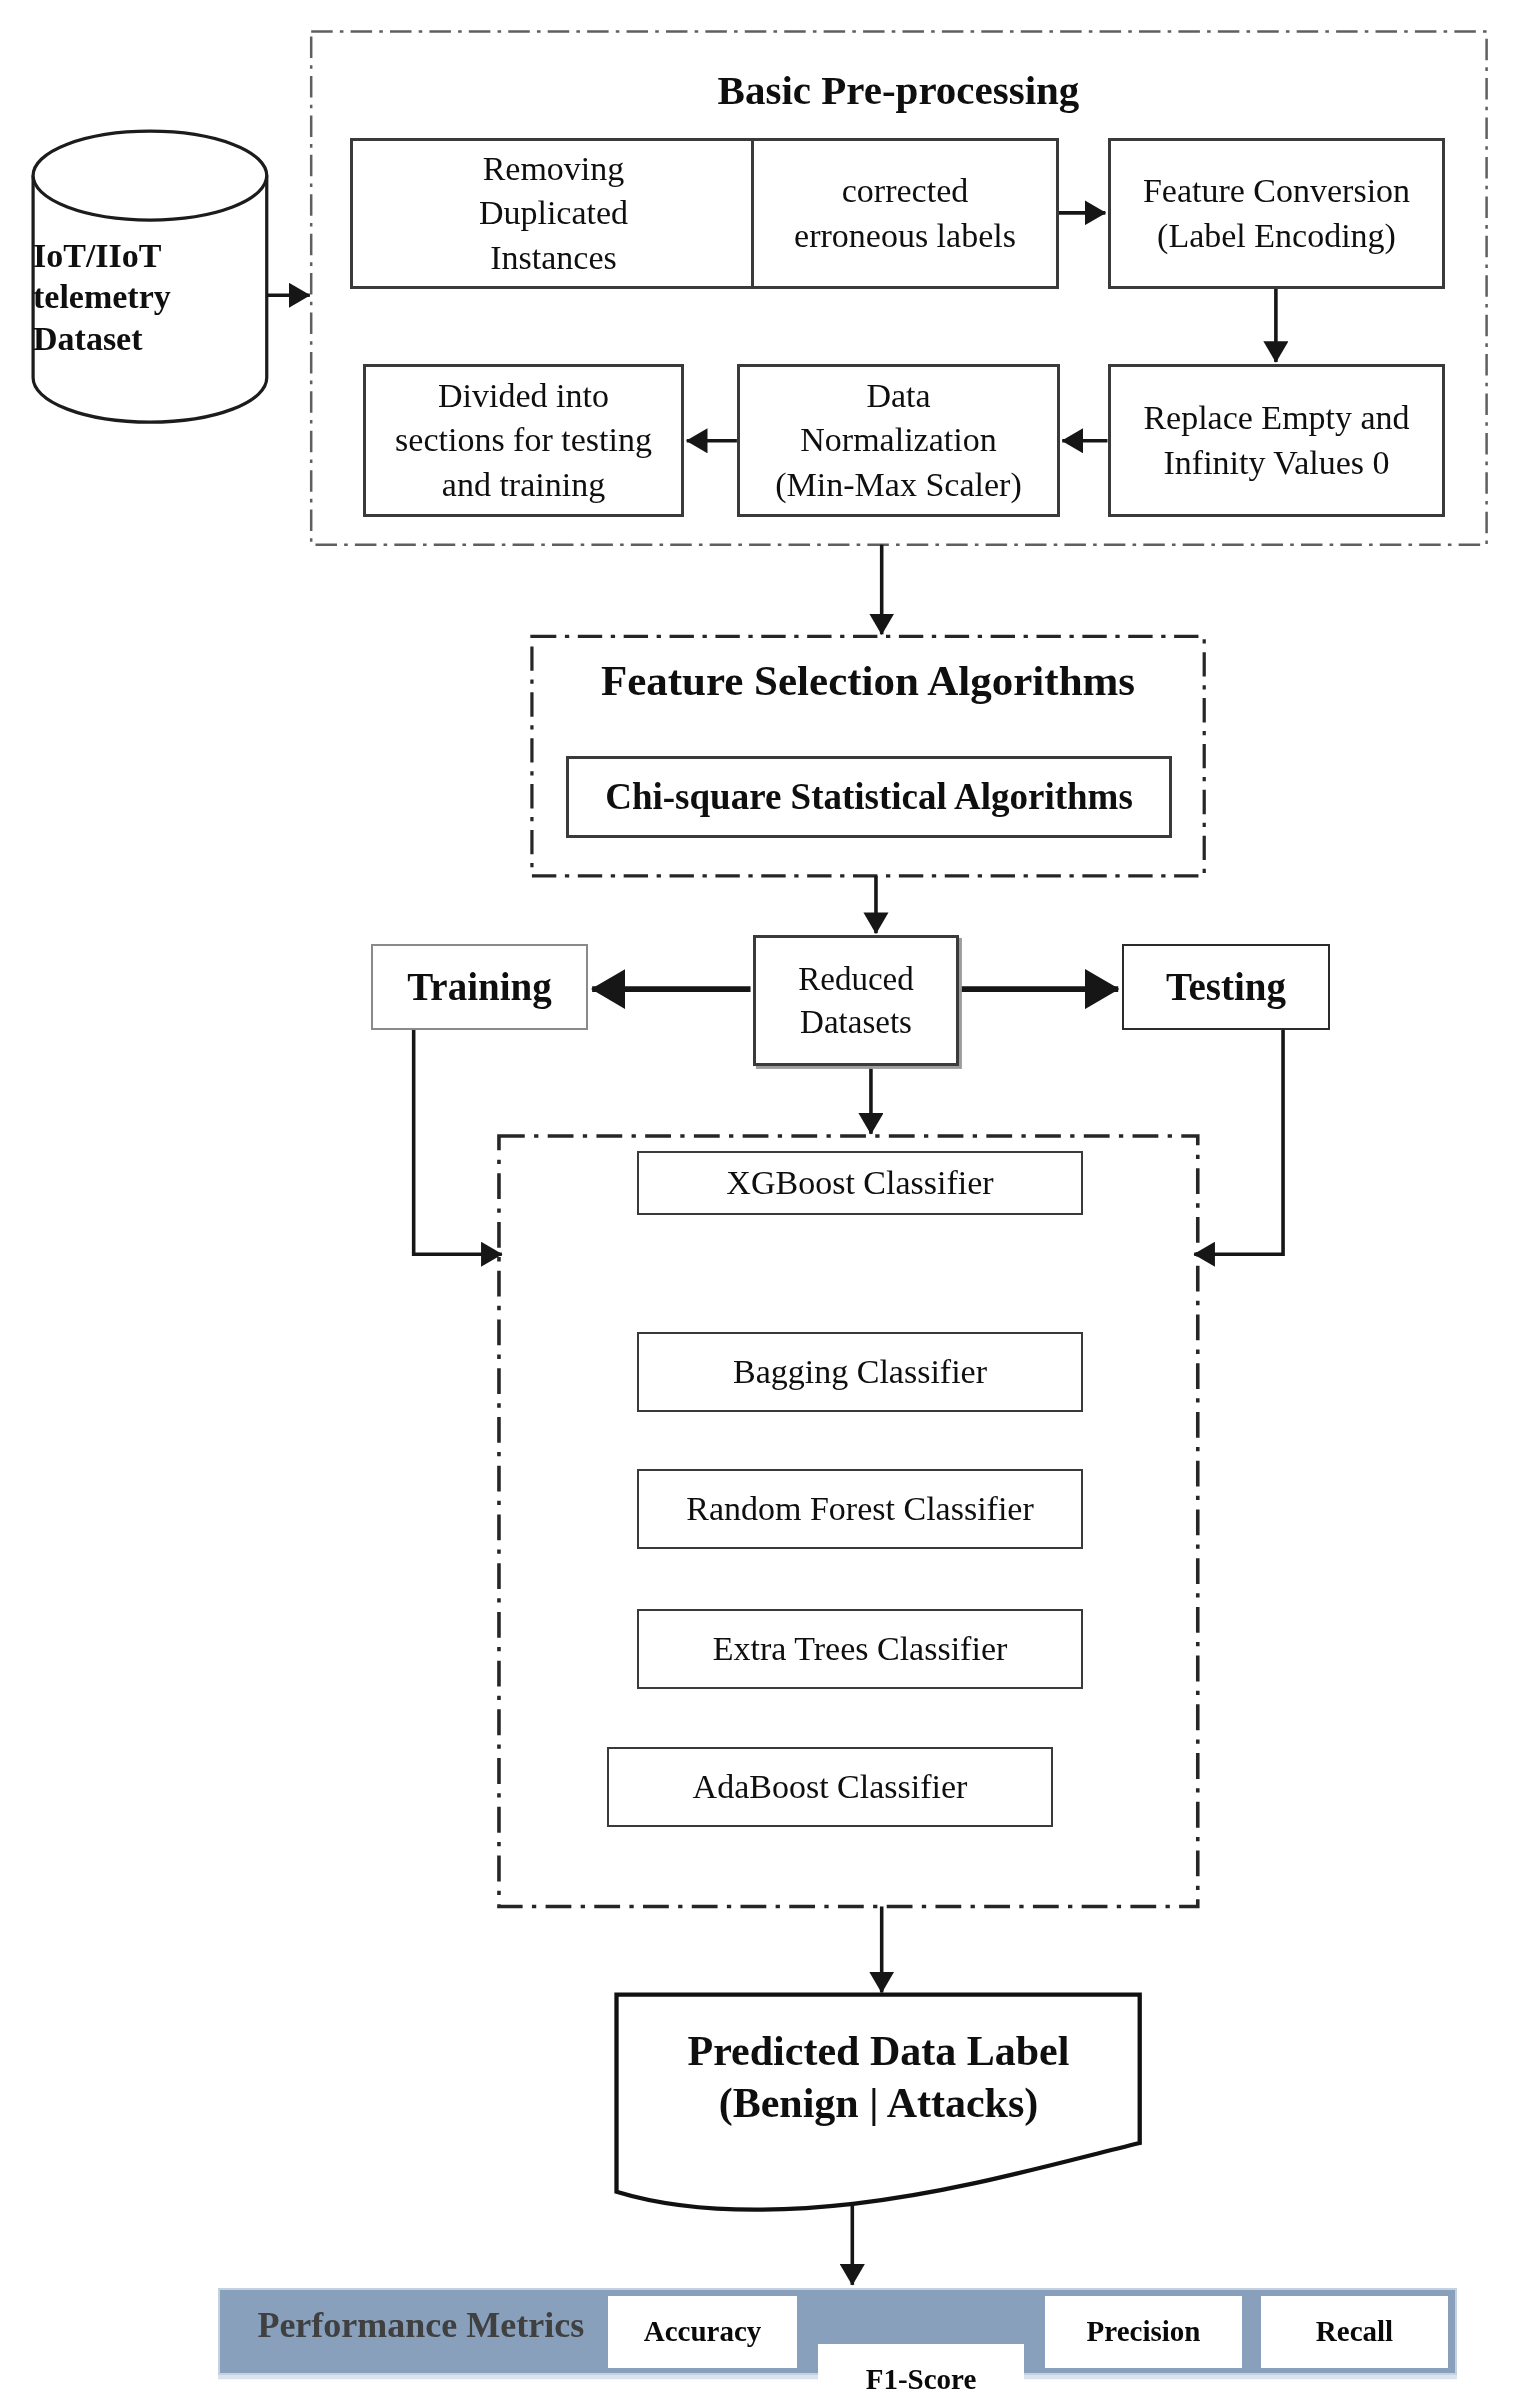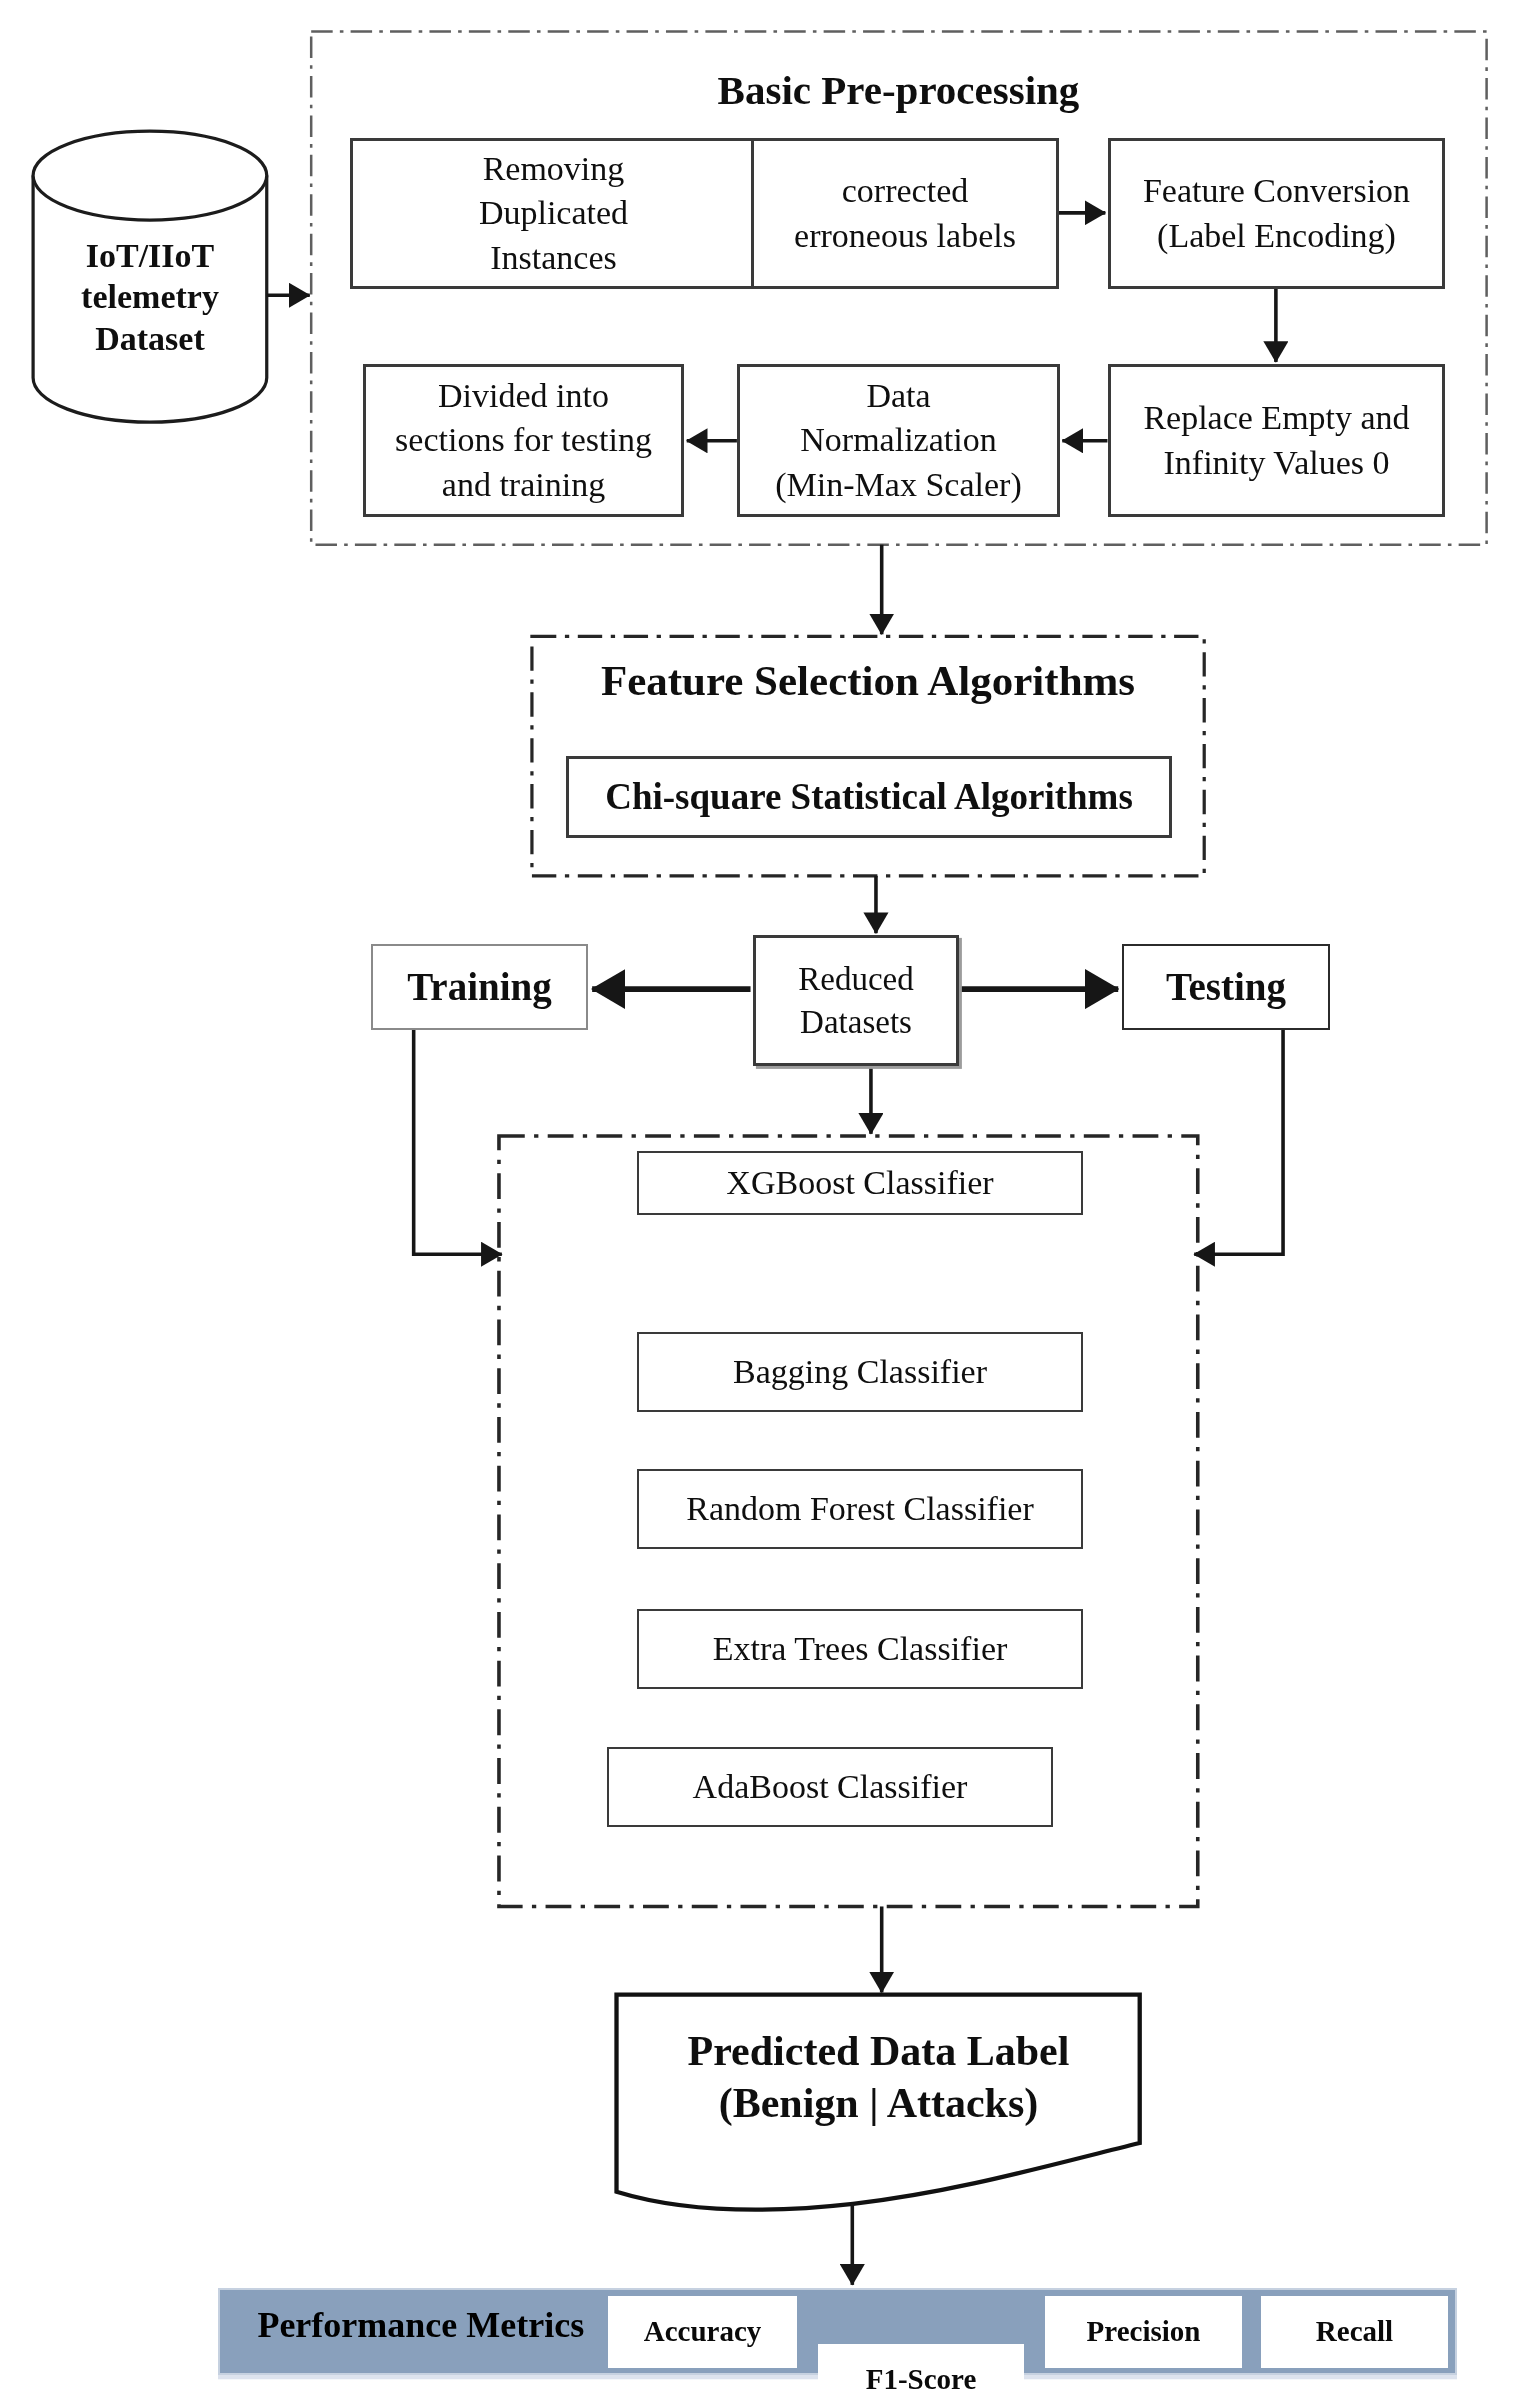--- a/index.html
+++ b/index.html
@@ -31,21 +31,21 @@
   .sec-title{
     position:absolute;
     text-align:center;
     font-weight:bold;
     white-space:pre-line;
     z-index:2;
     line-height:1.15;
   }
   .cyl-label{
     position:absolute;
-    text-align:center;
+    text-align:left;
     font-weight:bold;
     white-space:pre-line;
     font-size:34px;
     line-height:1.22;
     z-index:2;
   }
   .doc-label{
     position:absolute;
     text-align:center;
     font-weight:bold;
@@ -59,21 +59,21 @@
     left:218px;top:2288px;width:1239px;height:87px;
     box-sizing:border-box;
     background:#89a0bc;
     border:2.2px solid #c6d1e0;
     box-shadow:0 4.3px 0 #dde3ee;
     z-index:2;
   }
   .metrics-title{
     position:absolute;left:14.3px;top:0;width:373px;height:70px;
     display:flex;align-items:center;justify-content:center;
-    font-weight:bold;font-size:36px;color:#000000;
+    font-weight:bold;font-size:36px;color:#404040;
   }
   .metric-item{
     position:absolute;top:5.7px;height:72px;
     background:#ffffff;
     display:flex;align-items:center;justify-content:center;
     font-weight:bold;font-size:29px;color:#0a0a0a;
   }
 </style>
 </head>
 <body>

